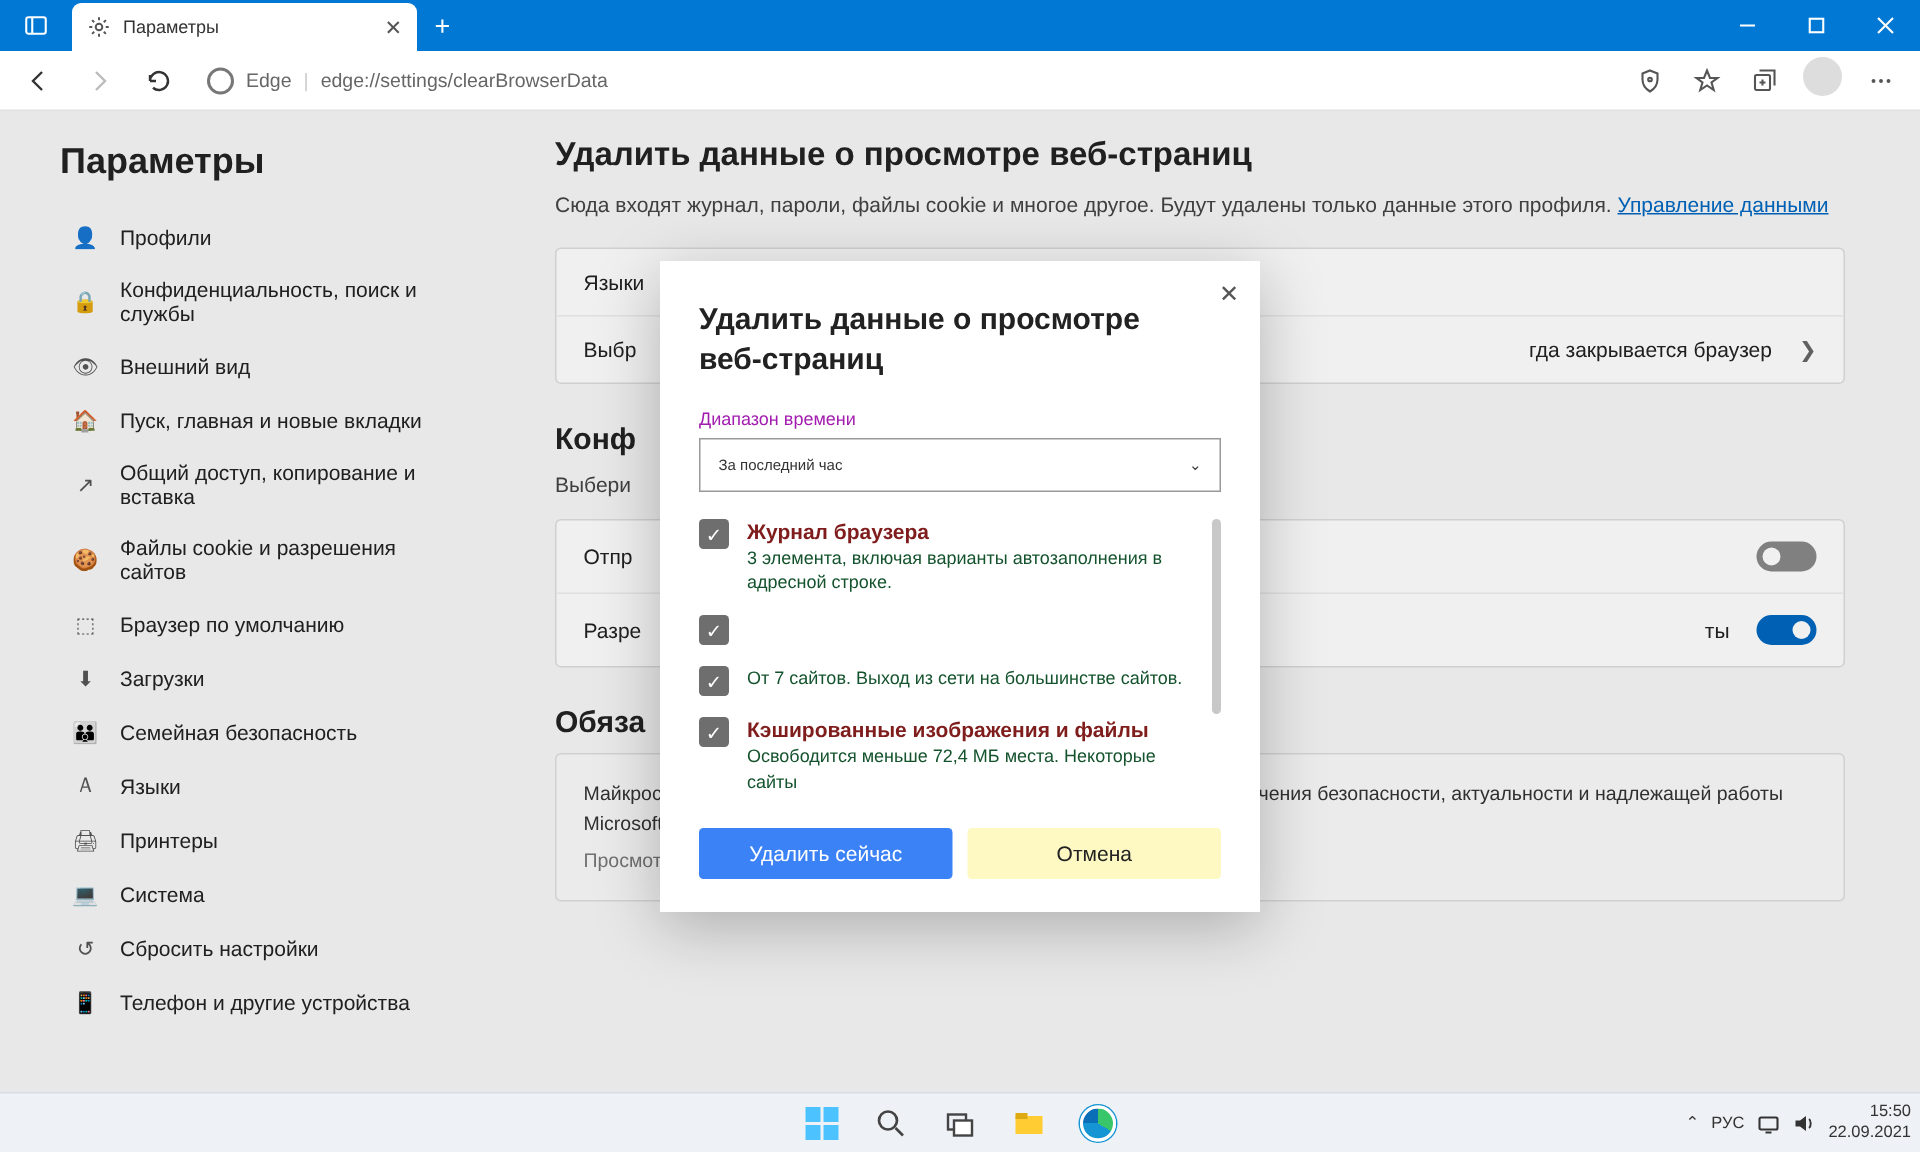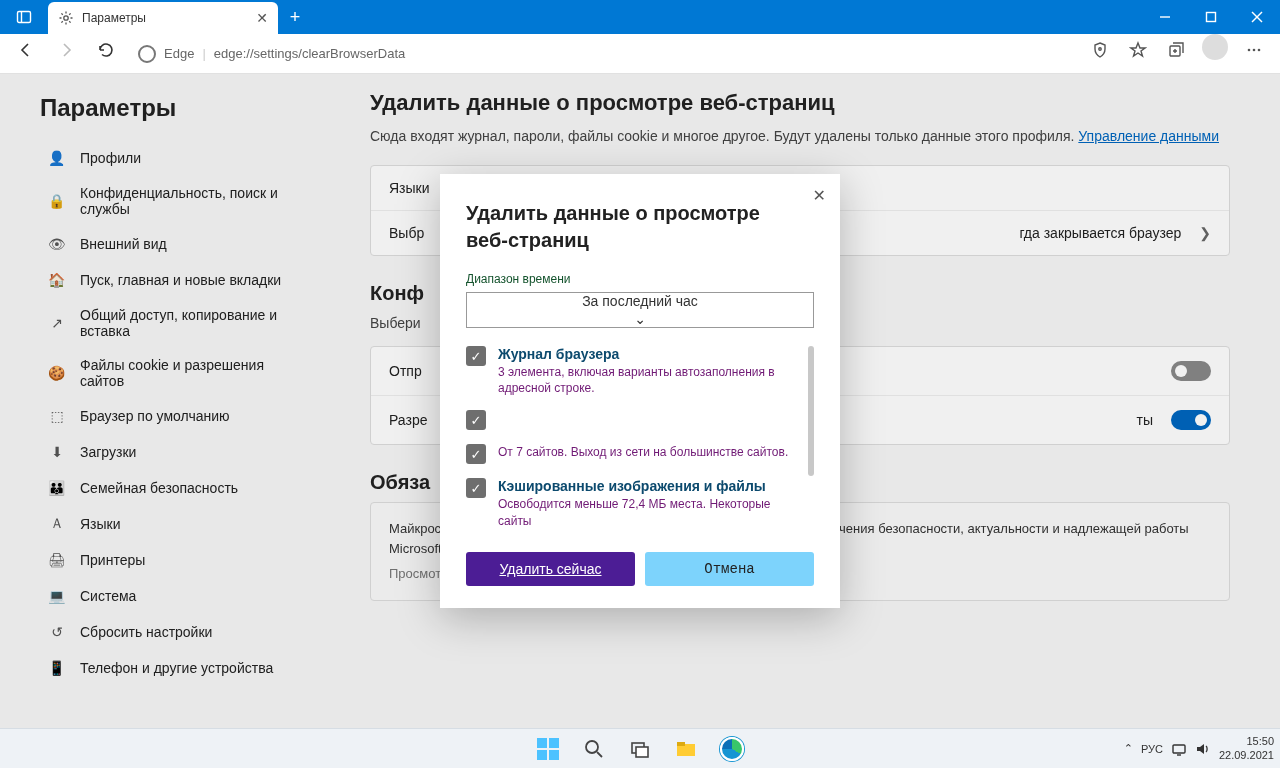--- a/index.html
+++ b/index.html
@@ -10,21 +10,21 @@
 .titlebar .win-icon { width: 48px; display:flex; align-items:center; justify-content:center; color:#fff; }
 .tab { background: #fff; border-radius: 6px 6px 0 0; margin-top: 2px; display: flex; align-items: center; padding: 0 10px; min-width: 230px; gap: 8px; font-size: 12px; color: #333; }
 .tab .gear { width:16px; height:16px; }
 .tab .close-x { margin-left: auto; color:#555; font-size:14px; }
 .newtab { width: 34px; display:flex; align-items:center; justify-content:center; color:#fff; font-size:18px; }
 .titlebar-spacer { flex:1; }
 .win-controls { display:flex; }
 .win-controls div { width:46px; display:flex; align-items:center; justify-content:center; color:#fff; }
 
 
-.toolbar { height: 40px; background:#fff; border-bottom:1px solid #e1e1e1; display:flex; padding:0 8px; gap:4px; }
+.toolbar { height: 40px; background:#fff; border-bottom:1px solid #e1e1e1; display:flex; align-items:center; padding:0 8px; gap:4px; }
 .toolbar .tb-btn { width:36px; height:32px; display:flex; align-items:center; justify-content:center; color:#555; border-radius:4px; }
 .toolbar .tb-btn.disabled { color:#bbb; }
 .addr { flex:1; display:flex; align-items:center; gap:8px; padding:0 10px; font-size:13px; color:#666; }
 .addr .edge-ico { width:18px; height:18px; border:2px solid #777; border-radius:50%; }
 .addr .sep { color:#ccc; }
 .toolbar .right { display:flex; gap:2px; }
 .avatar { width:26px; height:26px; background:#ddd; border-radius:50%; margin:0 6px; }
 
 
 .main { display:flex; height: calc(100% - 34px - 40px - 40px); background:#f7f7f7; }
@@ -54,33 +54,33 @@
 
 .info-card { border:1px solid #ddd; background:#fafafa; border-radius:4px; padding:16px 18px; font-size:13px; color:#333; line-height:1.5; }
 .info-card a { color:#0067c0; text-decoration:underline; }
 
 
 .overlay { position:absolute; inset:0; background:rgba(0,0,0,0.06); }
 .modal { position:absolute; left:440px; top:174px; width:400px; background:#fff; box-shadow:0 10px 40px rgba(0,0,0,0.25); padding:0; z-index:10; }
 .modal .m-close { position:absolute; right:14px; top:12px; font-size:16px; color:#555; cursor:pointer; }
 .modal .m-body { padding: 26px 26px 16px; }
 .modal h3 { font-size:20px; font-weight:600; color:#222; line-height:1.35; margin-bottom:18px; padding-right:20px; }
-.modal .label { font-size:12px; color:#14532d; margin-bottom:6px; }
-.modal .select { border:1px solid #999; height:36px; display:flex; align-items:center; padding:0 12px; font-size:14px; color:#333; justify-content:space-between; margin-bottom:18px;flex-direction:column; }
+.modal .label { font-size:12px; color:#a21caf; margin-bottom:6px; }
+.modal .select { border:1px solid #999; height:36px; display:flex; align-items:center; padding:0 12px; font-size:10px; color:#333; justify-content:space-between; margin-bottom:18px; }
 .check-list { max-height:190px; overflow:hidden; position:relative; padding-right:14px; }
 .check-list .scrollbar { position:absolute; right:0; top:0; width:6px; height:130px; background:#c8c8c8; border-radius:3px; }
 .check-item { display:flex; gap:12px; margin-bottom:14px; }
 .checkbox { width:20px; height:20px; background:#6e6e6e; border-radius:3px; display:flex; align-items:center; justify-content:center; color:#fff; font-size:13px; flex-shrink:0; }
 .check-item .ci-texts { font-size:14px; }
-.check-item .ci-title { font-weight:600; color:#0c4a6e; margin-bottom:2px; }
-.check-item .ci-sub { font-size:12px; color:#701a75; line-height:1.35; }
+.check-item .ci-title { font-weight:600; color:#7f1d1d; margin-bottom:2px; }
+.check-item .ci-sub { font-size:12px; color:#14532d; line-height:1.35; }
 .modal .m-buttons { display:flex; gap:10px; padding: 0 26px 22px; }
 .modal .m-buttons button { flex:1; height:34px; font-size:14px; border:none; border-radius:3px; cursor:pointer; }
-.btn-primary { background:#4c1d95; color:#fff;text-decoration:underline; }
-.btn-secondary { background:#7dd3fc; color:#222;font-family:Liberation Mono, monospace; }
+.btn-primary { background:#3b82f6; color:#fff; }
+.btn-secondary { background:#fef9c3; color:#222; }
 
 
 .taskbar { position:absolute; bottom:0; left:0; right:0; height:40px; background:#eef2f6; border-top:1px solid #d6dde4; display:flex; align-items:center; }
 .taskbar .center-apps { position:absolute; left:50%; transform:translateX(-50%); display:flex; gap:6px; }
 .taskbar .tapp { width:40px; height:40px; display:flex; align-items:center; justify-content:center; font-size:18px; }
 .taskbar .tray { position:absolute; right:6px; display:flex; align-items:center; gap:8px; font-size:11px; color:#333; }
 .taskbar .tray .clock { text-align:right; line-height:1.2; }
 .win-logo { width:22px; height:22px; display:grid; grid-template-columns:1fr 1fr; grid-template-rows:1fr 1fr; gap:2px; }
 .win-logo span:nth-child(1){background:#4cc2ff;} .win-logo span:nth-child(2){background:#4cc2ff;}
 .win-logo span:nth-child(3){background:#4cc2ff;} .win-logo span:nth-child(4){background:#4cc2ff;}

